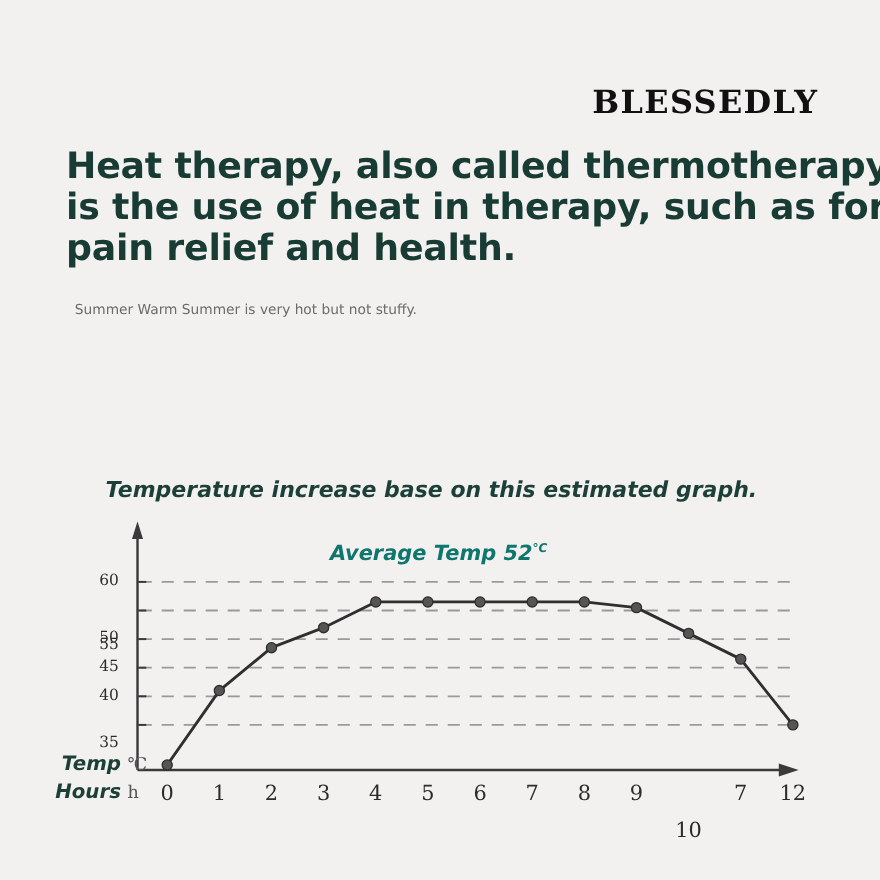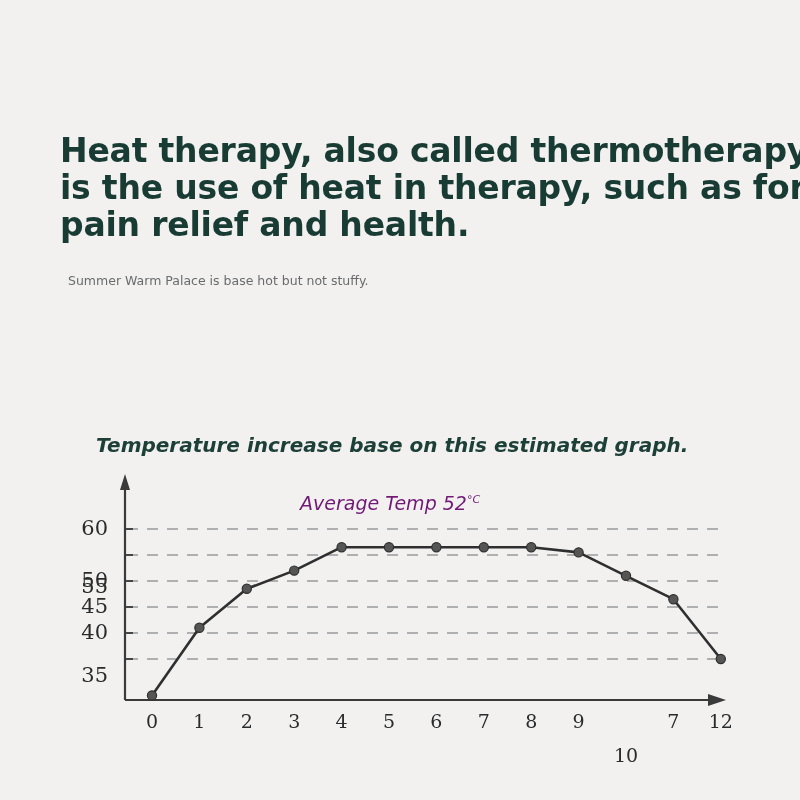--- a/index.html
+++ b/index.html
@@ -73,24 +73,24 @@
     font-weight: 700;
     font-size: 20px;
     white-space: nowrap;
     text-align: right;
   }
 
   .chart-annotation {
     position: absolute;
     left: 300px;
     top: 492px;
-    color: #701a75;
+    color: #0f766e;
     font-family: "DejaVu Sans", sans-serif;
     font-style: italic;
-    font-weight: 400;
+    font-weight: 700;
     font-size: 19px;
     white-space: nowrap;
   }
   .chart-annotation sup {
     font-size: 11px;
     vertical-align: super;
   }
 
   .chart-area {
     position: absolute;
@@ -101,21 +101,21 @@
     pointer-events: none;
   }
   .chart-area svg { display: block; }
 
   
   .ytick {
     position: absolute;
     width: 46px;
     text-align: right;
     font-family: "DejaVu Serif", serif;
-    font-size: 21px;
+    font-size: 14px;
     color: #2b2b2b;
     line-height: 19px;
   }
 
   
   .xtick {
     position: absolute;
     top: 712px;
     width: 40px;
     text-align: center;
@@ -153,29 +153,30 @@
     color: #555555;
     white-space: nowrap;
     min-width: 20px;
   }
 </style>
 </head>
 <body>
 
 <div class="page">
 
+  <div class="brand">BLESSEDLY</div>
 
   <div class="headline">
     <span class="hl-line">Heat therapy, also called thermotherapy,</span>
     <span class="hl-line">is the use of heat in therapy, such as for</span>
     <span class="hl-line">pain relief and health.</span>
   </div>
 
   <div class="subtext">
-    <span class="sub-line">Summer Warm Palace is base hot but not stuffy.</span>
+    <span class="sub-line">Summer Warm Summer is very hot but not stuffy.</span>
   </div>
 
   <div class="chart-title">Temperature increase base on this estimated graph.</div>
 
   <div class="chart-annotation">
     <span>Average Temp 52</span><sup>°C</sup>
   </div>
 
   <div class="chart-area">
     <svg width="800" height="800" viewBox="0 0 800 800" xmlns="http://www.w3.org/2000/svg">
@@ -237,14 +238,24 @@
       <div class="xtick" style="left: 369px;">5</div>
       <div class="xtick" style="left: 416.4px;">6</div>
       <div class="xtick" style="left: 463.8px;">7</div>
       <div class="xtick" style="left: 511.2px;">8</div>
       <div class="xtick" style="left: 558.6px;">9</div>
       <div class="xtick" style="left: 606px; margin-top: 34px;">10</div>
       <div class="xtick" style="left: 653.4px;">7</div>
       <div class="xtick" style="left: 700.8px;">12</div>
     </div>
 
+  <div class="axis-names">
+    <div class="axis-row">
+      <span class="axis-name">Temp</span>
+      <span class="axis-unit">℃</span>
+    </div>
+    <div class="axis-row">
+      <span class="axis-name">Hours</span>
+      <span class="axis-unit">h</span>
+    </div>
+  </div>
 
 </div>
 
 </body></html>

